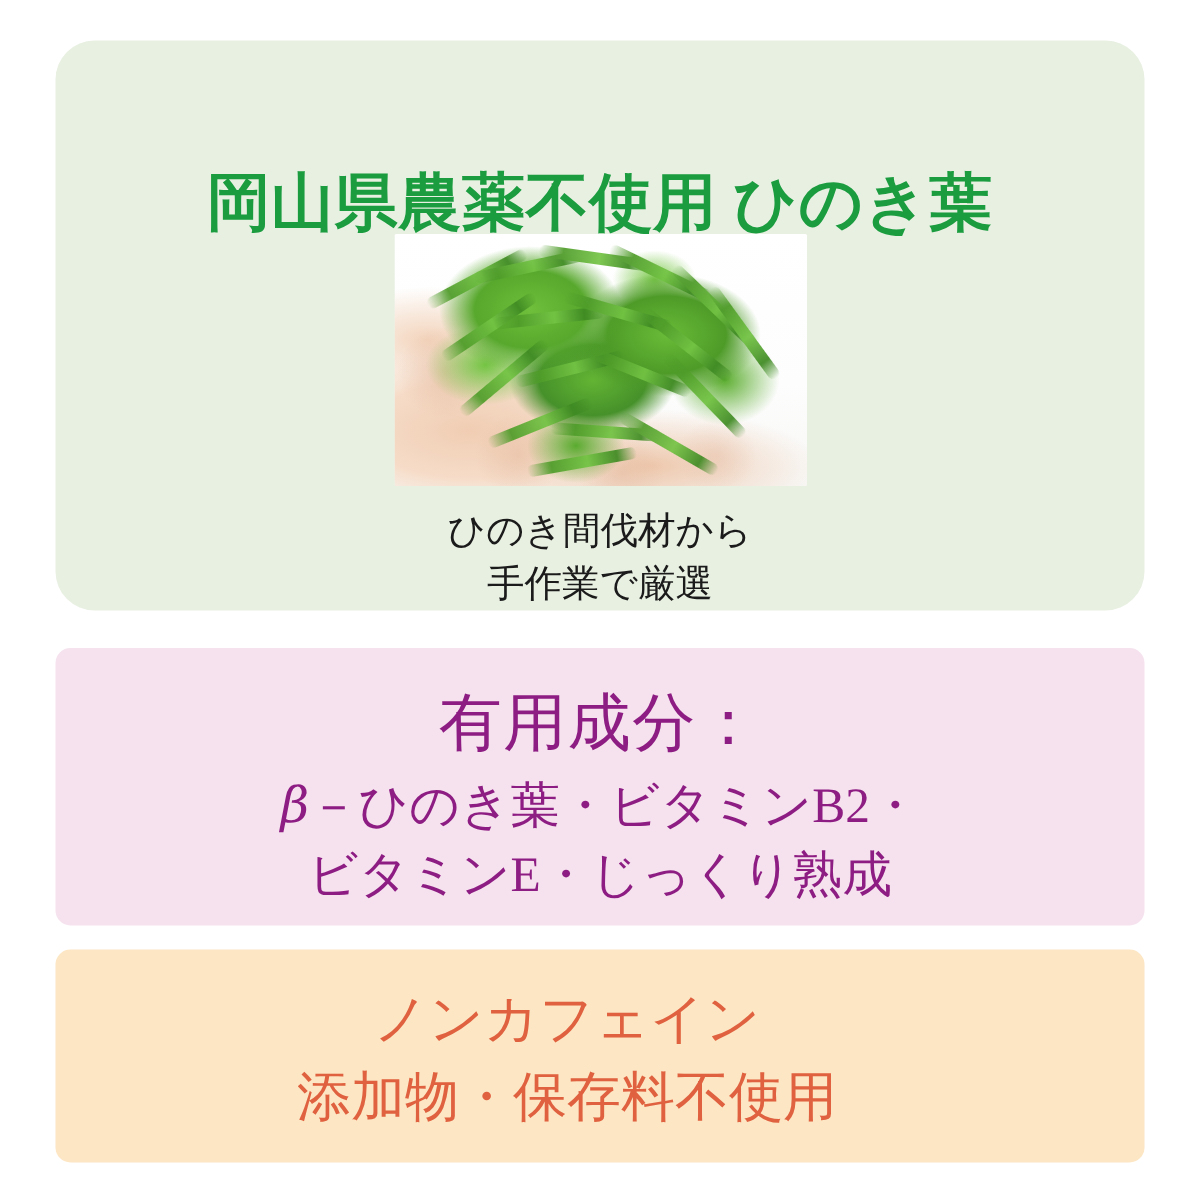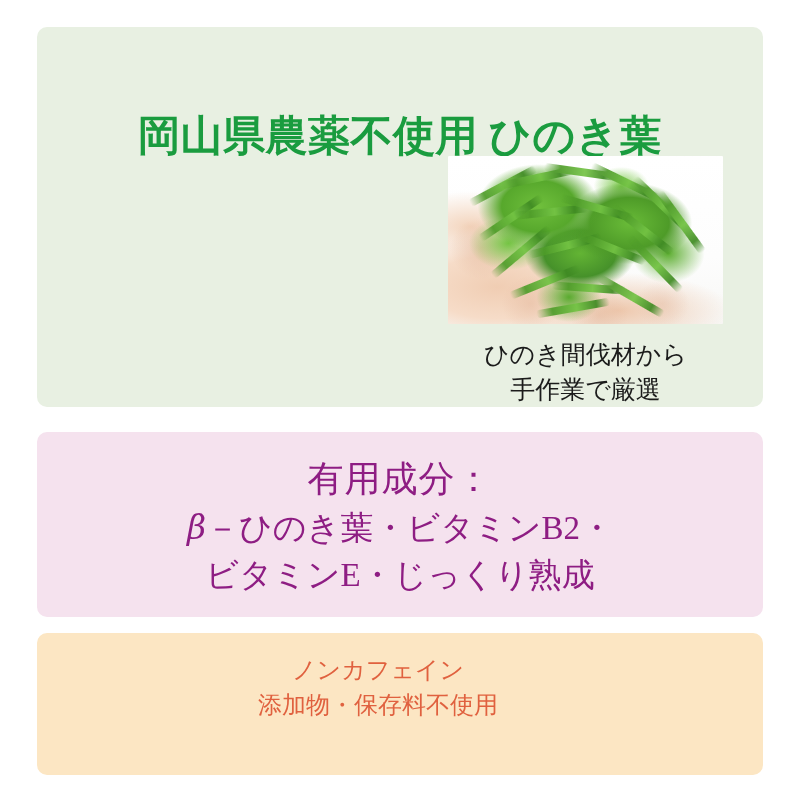--- a/index.html
+++ b/index.html
@@ -29,20 +29,21 @@
     left: 37px;
     width: 726px;
     border-radius: 10px;
     box-sizing: border-box;
   }
 
   .panel-green {
     top: 27px;
     height: 380px;
     background: #e8f0e2;
+    border-radius: 26px;
   }
 
   .panel-purple {
     top: 432px;
     height: 185px;
     background: #f5e2ee;
   }
 
   .panel-orange {
     top: 633px;
@@ -65,21 +66,21 @@
     font-family: "Liberation Serif", "DejaVu Serif", serif;
   }
 
   
   .photo-row {
     position: absolute;
     top: 113px;
     left: 0;
     width: 726px;
     display: flex;
-    justify-content: flex-end;
+    justify-content: center;
     gap: 30px;
   }
 
   .photo-cell {
     width: 275px;
     display: block;
   }
 
   .photo {
     position: relative;
@@ -105,37 +106,37 @@
     top: 22px;
     left: 0;
     width: 726px;
     text-align: center;
     color: #8e1d83;
     font-size: 33px;
     line-height: 1.42;
     font-family: "Liberation Serif", "DejaVu Serif", serif;
   }
   .purple-text .lead {
-    font-size: 36px;
+    font-size: 42px;
     letter-spacing: 1px;
   }
   .purple-text .beta {
     font-style: italic;
     font-family: "DejaVu Serif", serif;
   }
 
   
   .orange-text {
     position: absolute;
     top: 20px;
     left: 0;
     width: 682px;
     text-align: center;
     color: #e0613f;
-    font-size: 24px;
+    font-size: 36px;
     line-height: 1.45;
     font-family: "Liberation Serif", "DejaVu Serif", serif;
     white-space: pre-line;
   }
 
   
 
   
   .photo-hinoki {
     background:

